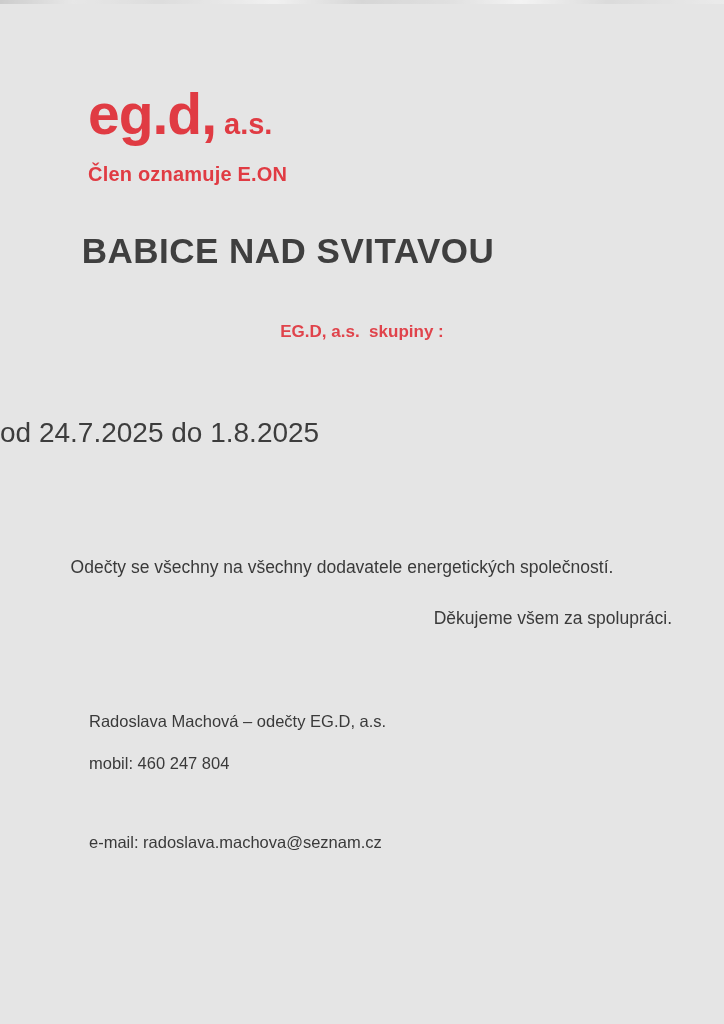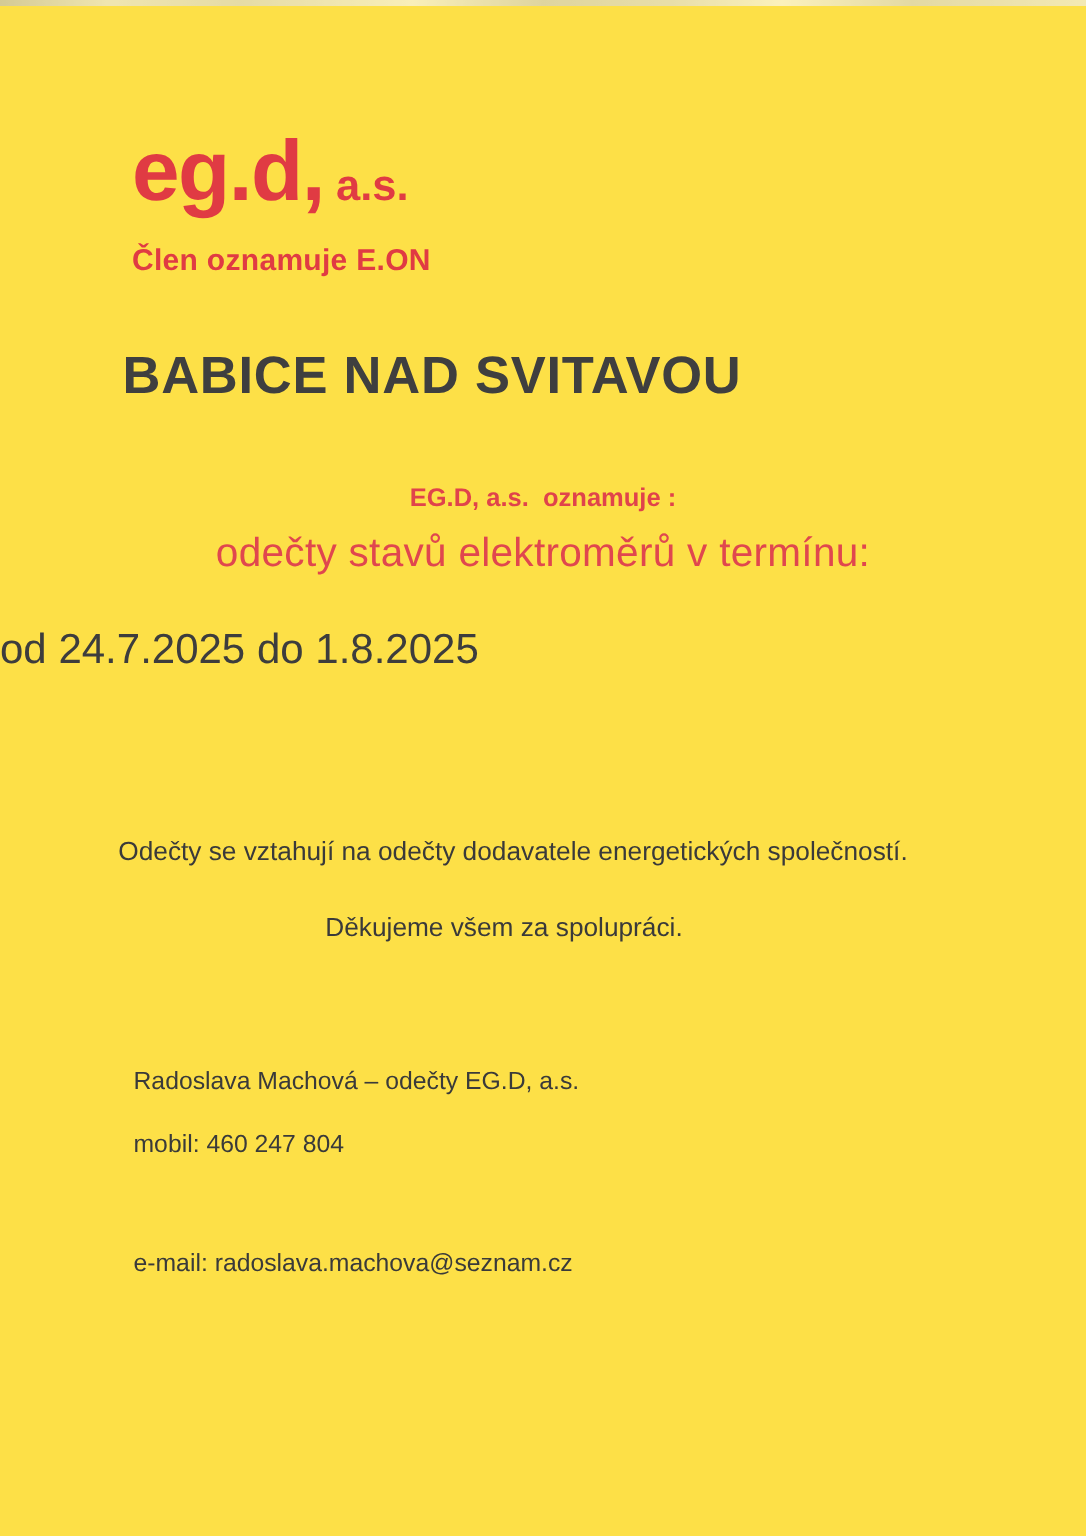--- a/index.html
+++ b/index.html
@@ -4,21 +4,21 @@
 <style>
   html, body {
     margin: 0;
     padding: 0;
     background: #ffffff;
   }
   .page {
     position: relative;
     width: 724px;
     height: 1024px;
-    background: #fde047;
+    background: #e5e5e5;
     overflow: hidden;
     font-family: "Liberation Sans", "DejaVu Sans", sans-serif;
   }
   
   .scan-artifact {
     position: absolute;
     top: 0; left: 0;
     width: 100%; height: 4px;
     background: linear-gradient(to right,
       #bfbfbf 0%, #e9e9e9 10%, #d9d9d9 22%, #f7f7f7 38%,
@@ -100,21 +100,21 @@
     width: 684px;           
     text-align: center;
     color: #3a3a3a;
     font-size: 17.5px;
   }
   .body-line2 {
     position: absolute;
     top: 608px;
     left: 0;
     width: 672px;
-    text-align: center;
+    text-align: right;
     color: #3a3a3a;
     font-size: 17.5px;
   }
   .contact-line {
     position: absolute;
     left: 89px;
     color: #3a3a3a;
     font-size: 16.5px;
     white-space: nowrap;
   }
@@ -130,27 +130,26 @@
   <div class="scan-artifact"></div>
 
   <div class="logo">
     <span class="logo-main">eg.d,</span><span class="logo-suffix">a.s.</span>
   </div>
 
   <div class="logo-tagline">Člen oznamuje E.ON</div>
 
   <div class="doc-title">BABICE NAD SVITAVOU</div>
 
-  <div class="announcer">EG.D, a.s.  oznamuje :</div>
+  <div class="announcer">EG.D, a.s.  skupiny :</div>
 
-  <div class="subject">odečty stavů elektroměrů v termínu:</div>
 
   <div class="date-range">od 24.7.2025 do 1.8.2025</div>
 
-  <div class="body-line1">Odečty se vztahují na odečty dodavatele energetických společností.</div>
+  <div class="body-line1">Odečty se všechny na všechny dodavatele energetických společností.</div>
 
   <div class="body-line2">Děkujeme všem za spolupráci.</div>
 
   <div class="contact-line contact-name">Radoslava Machová – odečty EG.D, a.s.</div>
 
   <div class="contact-line contact-mobile">mobil: 460 247 804</div>
 
   <div class="contact-line contact-email">e-mail: radoslava.machova@seznam.cz</div>
 
 </div>

